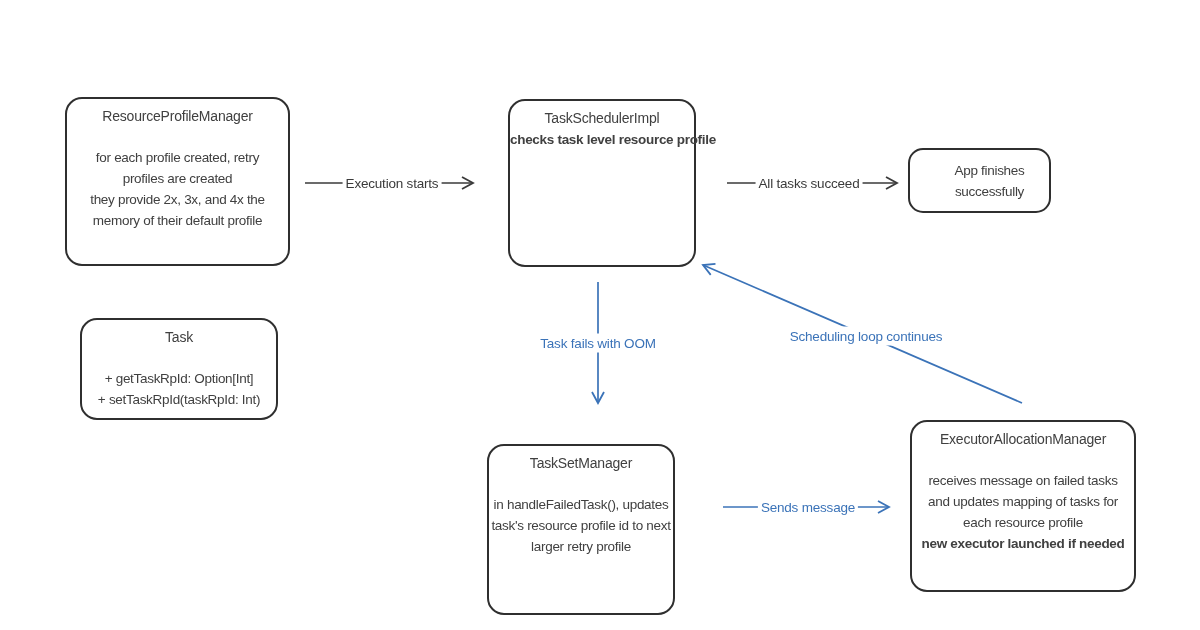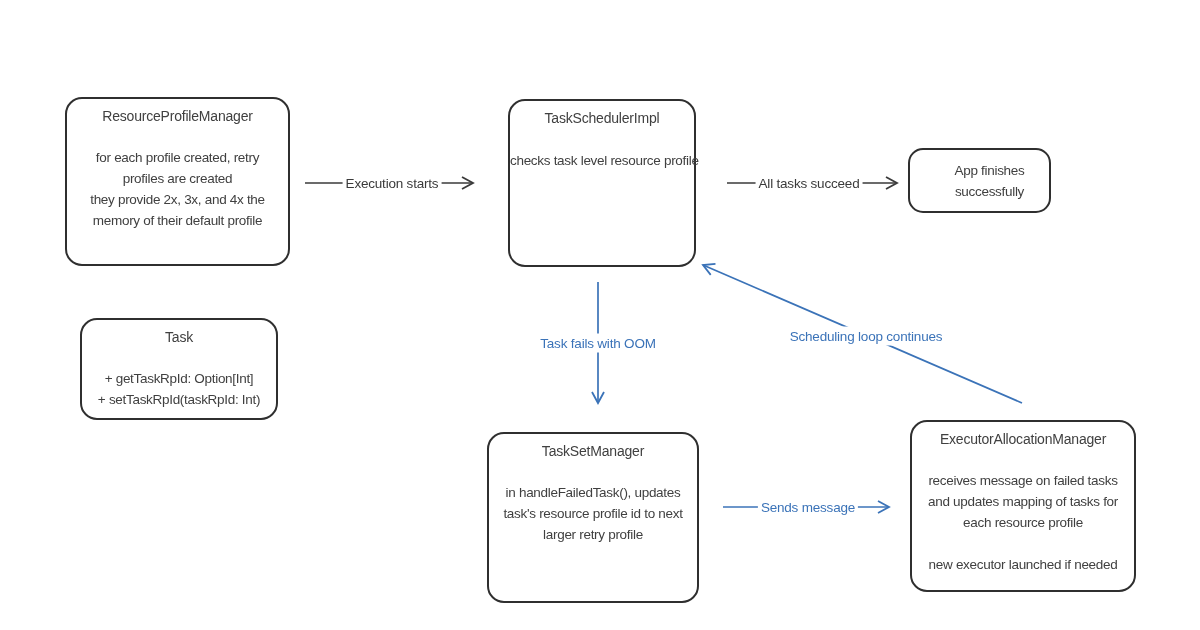--- a/index.html
+++ b/index.html
@@ -15,21 +15,21 @@
     position:absolute;
     background:#ffffff;
     border:2px solid #2f2f2f;
     border-radius:17px;
     color:#404040;
     text-align:center;
     box-sizing:border-box;
   }
   .node-title { font-size:14px; line-height:21px; padding-top:7px; letter-spacing:-0.2px; }
   .node-body  { font-size:13.5px; line-height:21px; margin-top:20px; white-space:pre; letter-spacing:-0.3px; }
-  .node-body2 { font-size:13.5px; line-height:21px; margin-top:21px; white-space:pre; letter-spacing:-0.3px; }
+  .node-body2 { font-size:13.5px; line-height:21px; white-space:pre; letter-spacing:-0.3px;font-weight:bold; }
   .node.terminal {
     display:flex; align-items:center; justify-content:center;
     border-radius:15px;
     padding-left:20px;
   }
   .node.terminal .node-body { margin-top:0; }
   .edge-label {
     position:absolute;
     transform:translate(-50%,-50%);
     background:#ffffff;
@@ -80,21 +80,21 @@
     <div class="node-body">App finishes
 successfully</div>
   </div>
 
   <div class="node" style="left:80px; top:318px; width:198px; height:102px;">
     <div class="node-title">Task</div>
     <div class="node-body">+ getTaskRpId: Option[Int]
 + setTaskRpId(taskRpId: Int)</div>
   </div>
 
-  <div class="node" style="left:487px; top:432px; width:212px; height:171px;">
+  <div class="node" style="left:487px; top:444px; width:188px; height:171px;">
     <div class="node-title">TaskSetManager</div>
     <div class="node-body">in handleFailedTask(), updates
 task's resource profile id to next
 larger retry profile</div>
   </div>
 
   <div class="node" style="left:910px; top:420px; width:226px; height:172px;">
     <div class="node-title">ExecutorAllocationManager</div>
     <div class="node-body">receives message on failed tasks
 and updates mapping of tasks for

